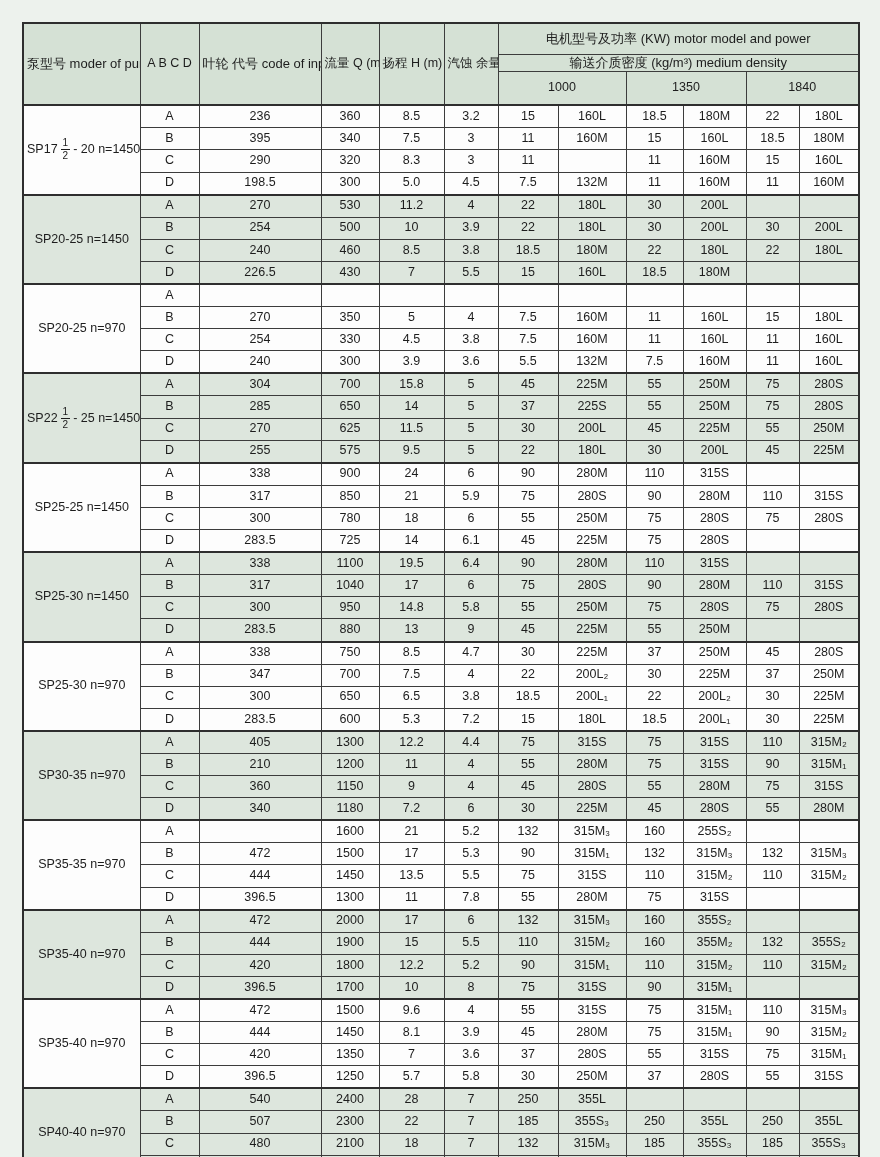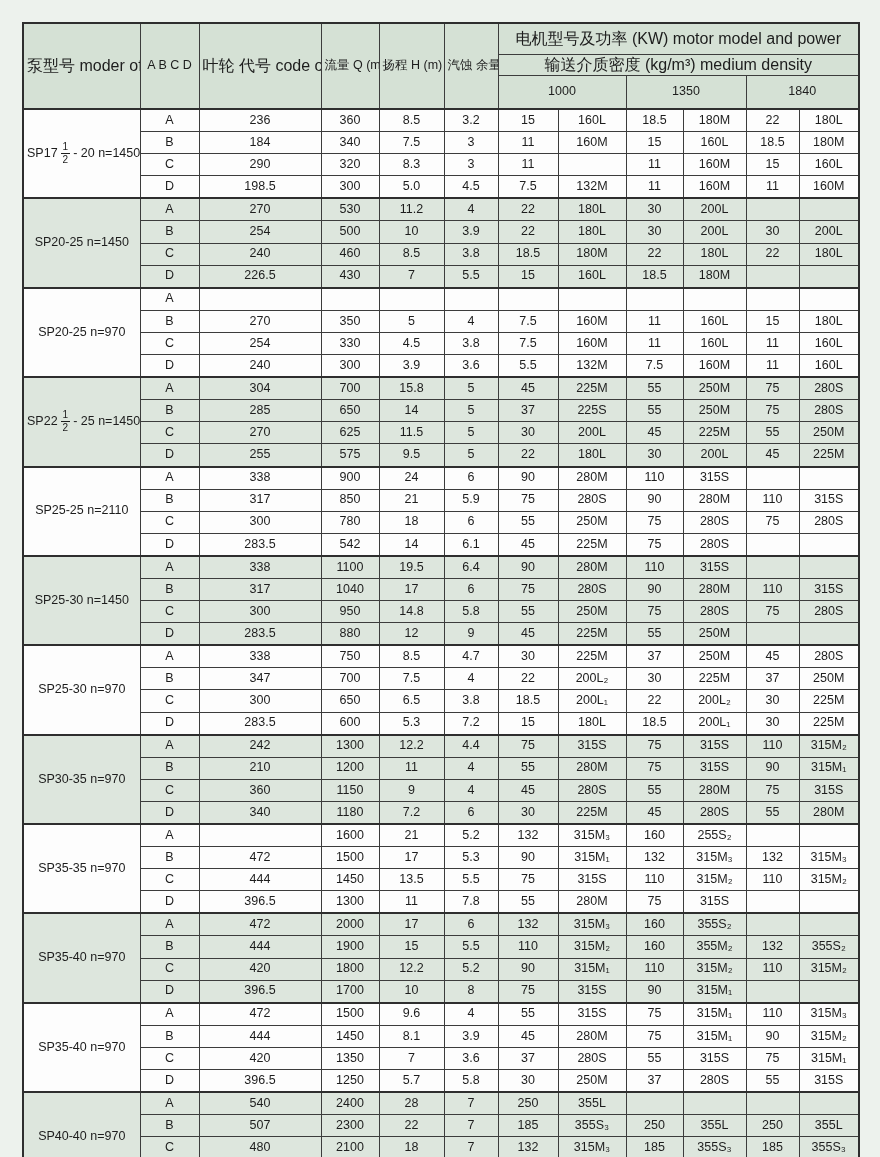--- a/index.html
+++ b/index.html
@@ -35,21 +35,21 @@
     overflow: hidden;
     white-space: nowrap;
   }
   table.spec { border: 2px solid #2e2e2e; }
   thead th {
     background: #d5e1d5;
     font-weight: normal;
     white-space: pre-line;
     font-size: 13px;
   }
-  thead th.cjk-big { font-size: 16px; }
+  thead th.cjk-big { font-size: 13px; }
   thead tr.h-row1 th { height: 30px; }
   thead tr.h-row3 th { height: 32px; }
   tbody td { height: 21.1px; }
   tbody tr.shaded td { background: #dde6dd; }
   tbody tr.plain td { background: #fdfdfd; }
   tbody tr.group-start td { border-top: 2px solid #2e2e2e; }
   td.model-cell {
     font-size: 13px;
     white-space: pre-line;
     line-height: 1.6;
@@ -135,21 +135,21 @@
           <td>3.2</td>
           <td>15</td>
           <td>160L</td>
           <td>18.5</td>
           <td>180M</td>
           <td>22</td>
           <td>180L</td>
         </tr>
         <tr class="plain">
           <td>B</td>
-          <td>184</td>
+          <td>395</td>
           <td>340</td>
           <td>7.5</td>
           <td>3</td>
           <td>11</td>
           <td>160M</td>
           <td>15</td>
           <td>160L</td>
           <td>18.5</td>
           <td>180M</td>
         </tr>
@@ -339,21 +339,21 @@
           <td>5</td>
           <td>22</td>
           <td>180L</td>
           <td>30</td>
           <td>200L</td>
           <td>45</td>
           <td>225M</td>
         </tr>
         <tr class="plain group-start">
           <td rowspan="4" class="model-cell">SP25-25
-n=2110</td>
+n=1450</td>
           <td>A</td>
           <td>338</td>
           <td>900</td>
           <td>24</td>
           <td>6</td>
           <td>90</td>
           <td>280M</td>
           <td>110</td>
           <td>315S</td>
           <td></td>
@@ -381,21 +381,21 @@
           <td>55</td>
           <td>250M</td>
           <td>75</td>
           <td>280S</td>
           <td>75</td>
           <td>280S</td>
         </tr>
         <tr class="plain">
           <td>D</td>
           <td>283.5</td>
-          <td>542</td>
+          <td>725</td>
           <td>14</td>
           <td>6.1</td>
           <td>45</td>
           <td>225M</td>
           <td>75</td>
           <td>280S</td>
           <td></td>
           <td></td>
         </tr>
         <tr class="shaded group-start">
@@ -436,21 +436,21 @@
           <td>250M</td>
           <td>75</td>
           <td>280S</td>
           <td>75</td>
           <td>280S</td>
         </tr>
         <tr class="shaded">
           <td>D</td>
           <td>283.5</td>
           <td>880</td>
-          <td>12</td>
+          <td>13</td>
           <td>9</td>
           <td>45</td>
           <td>225M</td>
           <td>55</td>
           <td>250M</td>
           <td></td>
           <td></td>
         </tr>
         <tr class="plain group-start">
           <td rowspan="4" class="model-cell">SP25-30
@@ -503,21 +503,21 @@
           <td>180L</td>
           <td>18.5</td>
           <td>200L₁</td>
           <td>30</td>
           <td>225M</td>
         </tr>
         <tr class="shaded group-start">
           <td rowspan="4" class="model-cell">SP30-35
 n=970</td>
           <td>A</td>
-          <td>242</td>
+          <td>405</td>
           <td>1300</td>
           <td>12.2</td>
           <td>4.4</td>
           <td>75</td>
           <td>315S</td>
           <td>75</td>
           <td>315S</td>
           <td>110</td>
           <td>315M₂</td>
         </tr>

